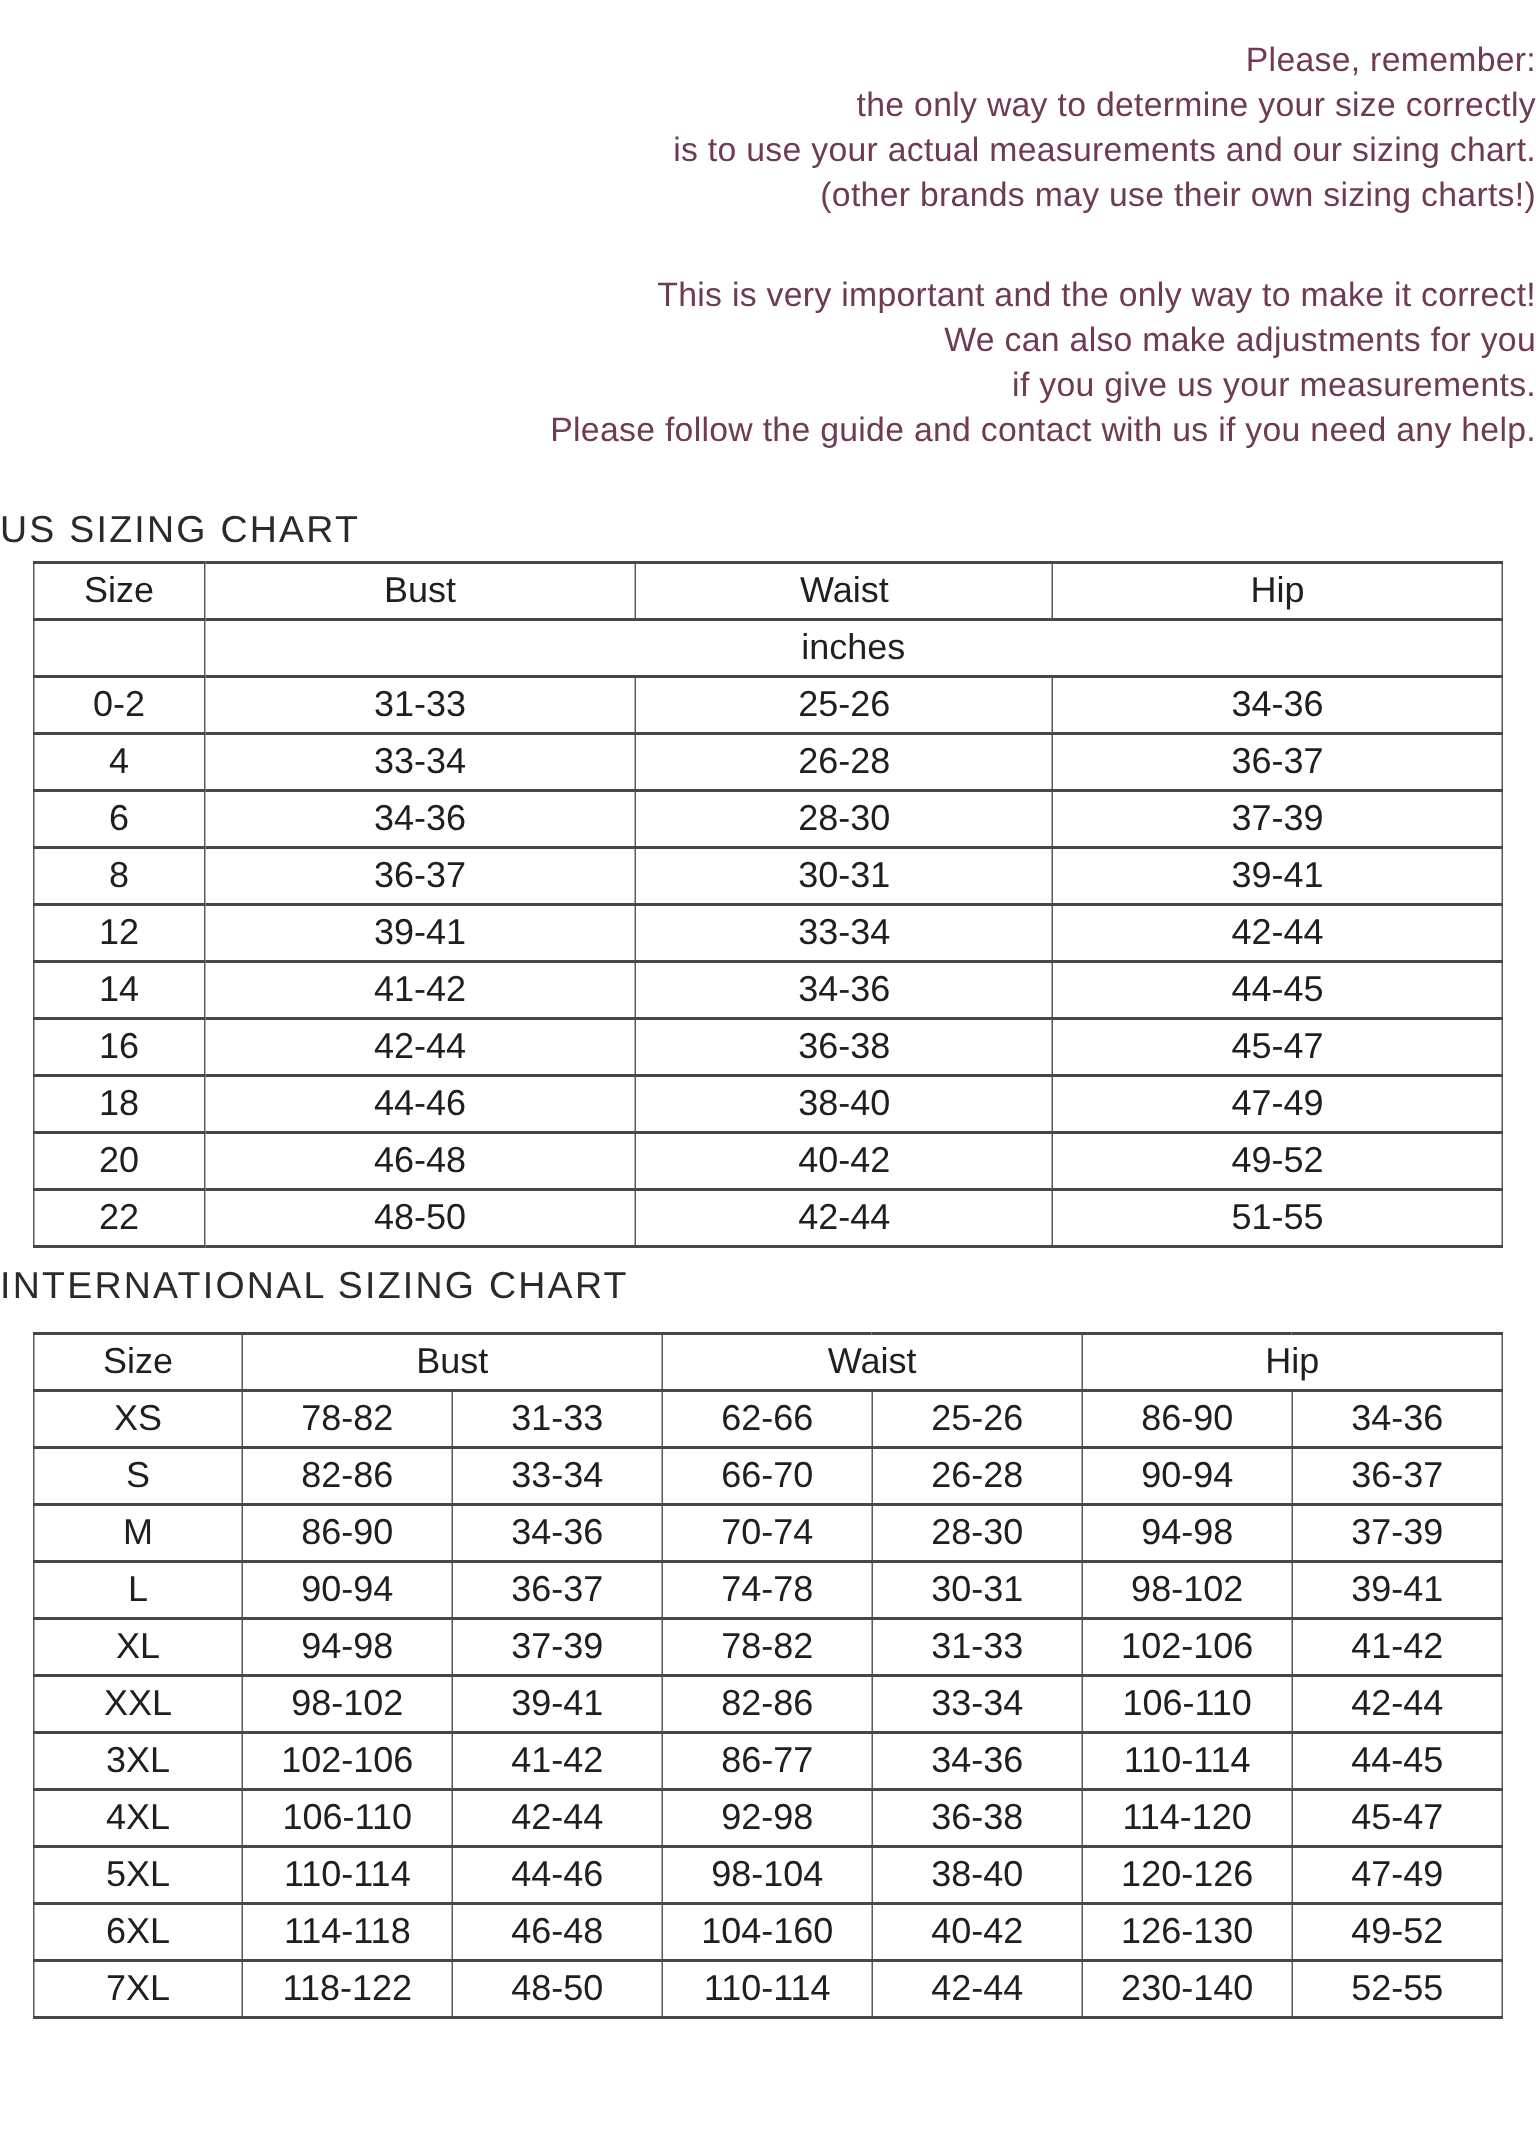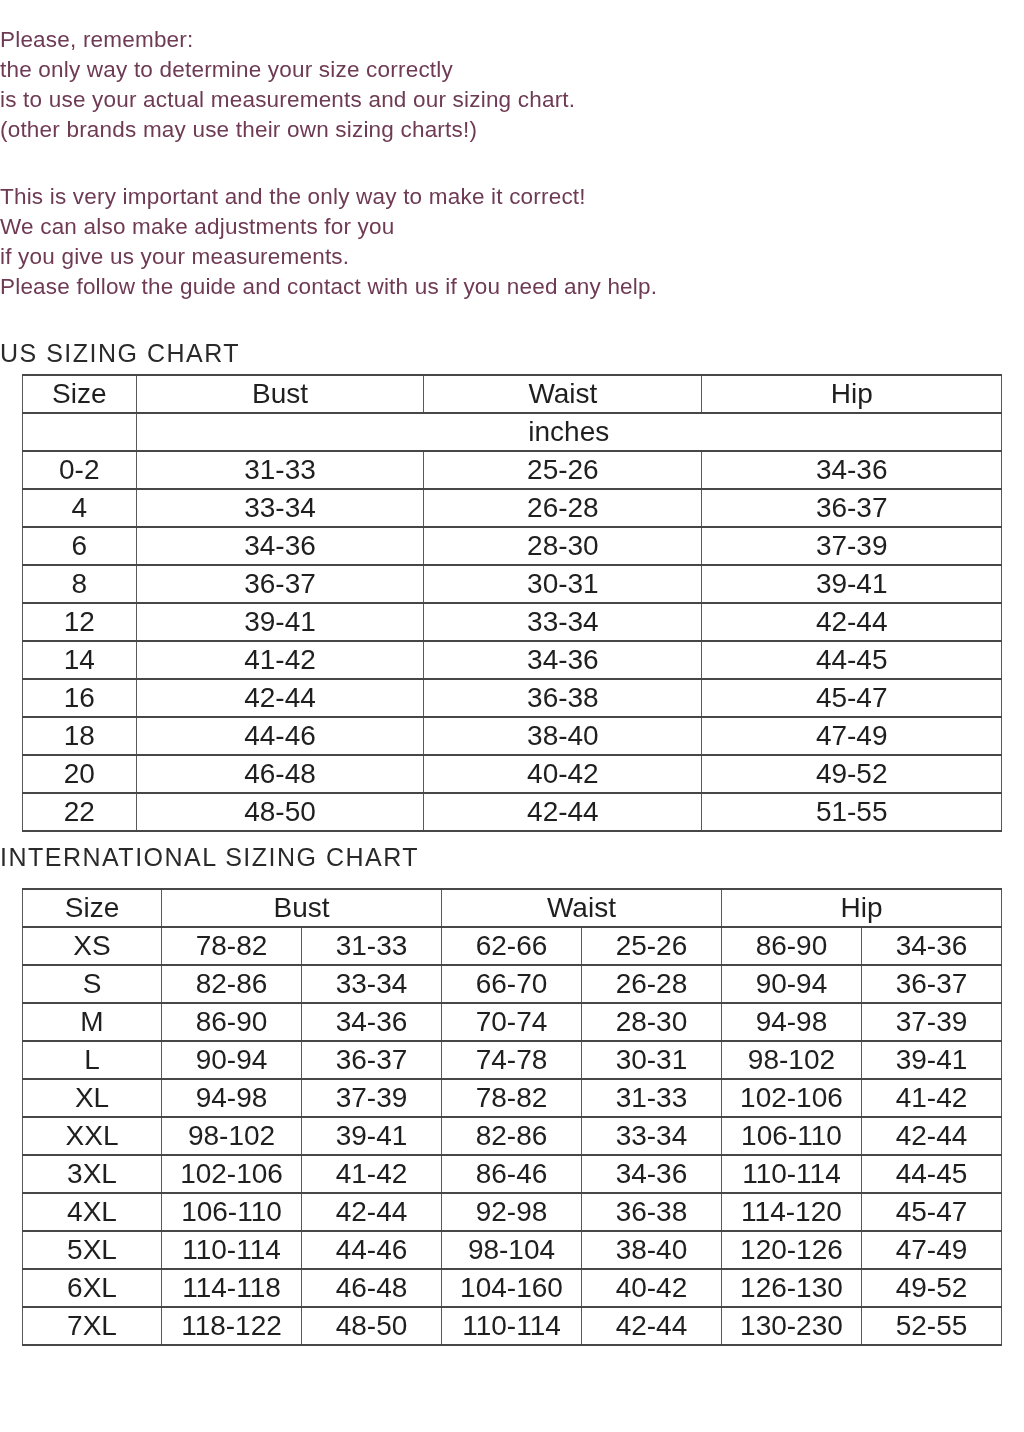--- a/index.html
+++ b/index.html
@@ -15,21 +15,21 @@
     overflow: hidden;
   }
   .page {
     width: 1024px;
     height: 1432px;
     background: #ffffff;
   }
   
   .intro {
     padding-top: 25px;
-    text-align: left;
+    text-align: right;
     color: #6e3a54;
     font-size: 22.5px;
     line-height: 30px;
     font-weight: 300;
     letter-spacing: 0.2px;
   }
   .intro .block + .block {
     margin-top: 37px;
   }
   
@@ -42,21 +42,21 @@
     line-height: 29px;
   }
   .us-title { margin-top: 37px; margin-bottom: 6px; }
   .intl-title { margin-top: 11px; margin-bottom: 16px; }
   
   table.size-table {
     width: 980px;
     margin: 0 auto;
     border-collapse: collapse;
     table-layout: fixed;
-    font-size: 28px;
+    font-size: 24px;
     color: #1f1f1f;
   }
   .size-table th,
   .size-table td {
     border-left: 1px solid #5a5a5a;
     border-right: 1px solid #5a5a5a;
     border-top: 2px solid #474747;
     border-bottom: 2px solid #474747;
     height: 36px;
     padding: 0;
@@ -244,21 +244,21 @@
           <td>39-41</td>
           <td>82-86</td>
           <td>33-34</td>
           <td>106-110</td>
           <td>42-44</td>
         </tr>
         <tr>
           <td>3XL</td>
           <td>102-106</td>
           <td>41-42</td>
-          <td>86-46</td>
+          <td>86-77</td>
           <td>34-36</td>
           <td>110-114</td>
           <td>44-45</td>
         </tr>
         <tr>
           <td>4XL</td>
           <td>106-110</td>
           <td>42-44</td>
           <td>92-98</td>
           <td>36-38</td>
@@ -282,19 +282,19 @@
           <td>40-42</td>
           <td>126-130</td>
           <td>49-52</td>
         </tr>
         <tr>
           <td>7XL</td>
           <td>118-122</td>
           <td>48-50</td>
           <td>110-114</td>
           <td>42-44</td>
-          <td>130-230</td>
+          <td>230-140</td>
           <td>52-55</td>
         </tr>
       </tbody>
   </table>
 
 </div>
 
 </body></html>

